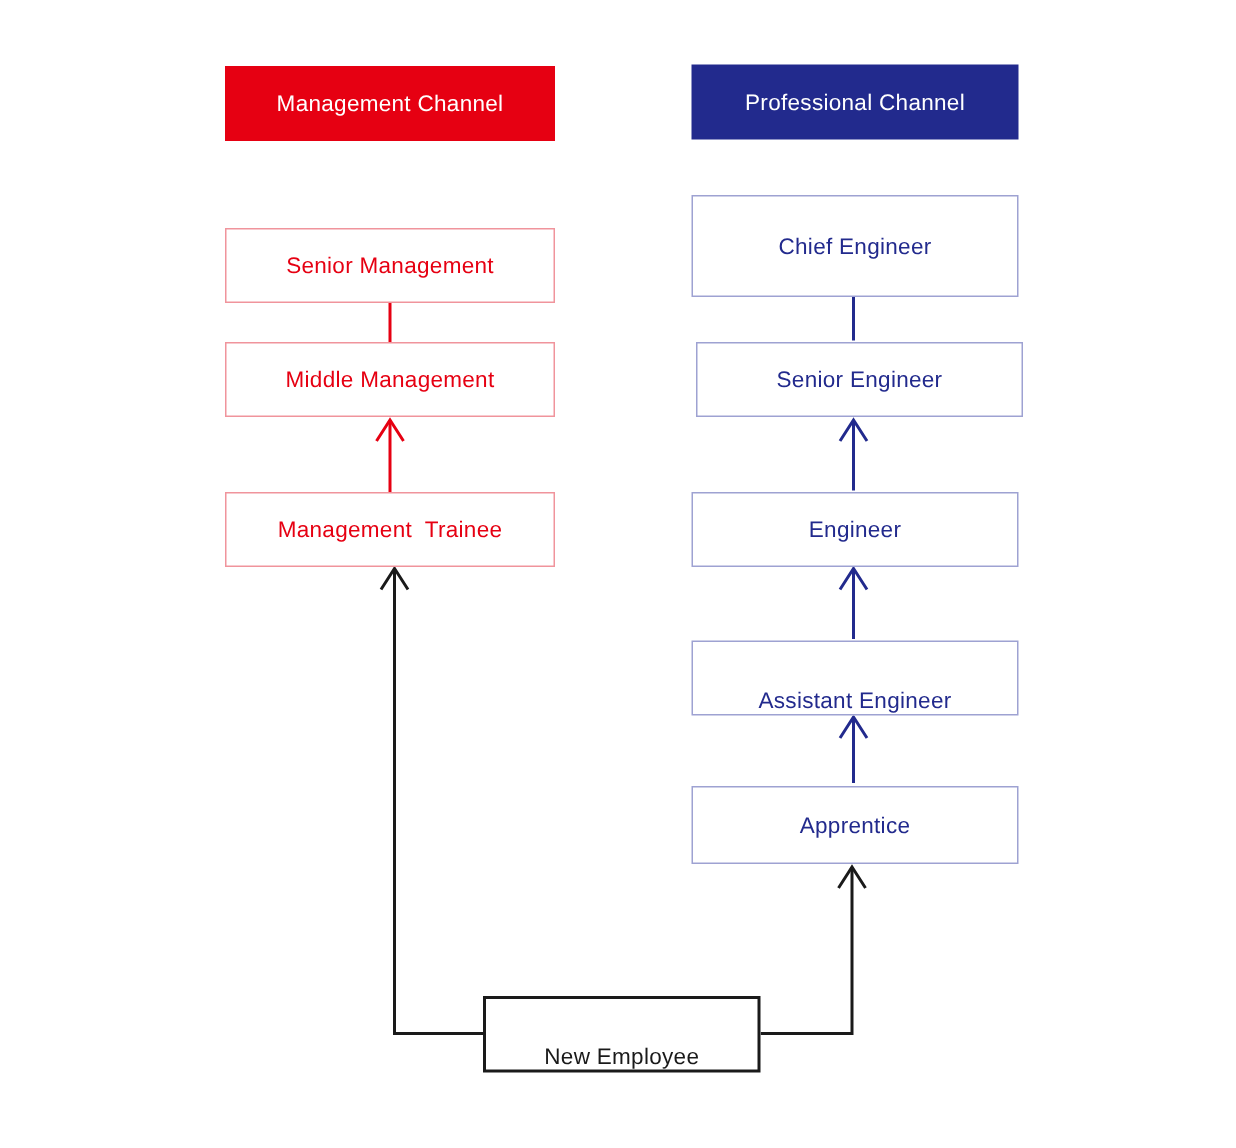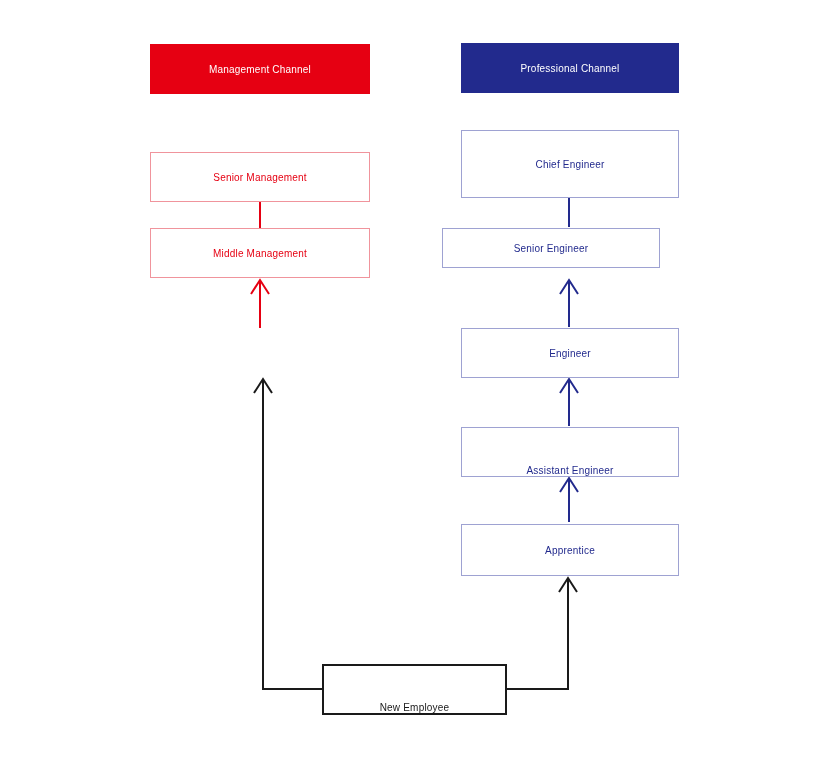--- a/index.html
+++ b/index.html
@@ -9,21 +9,21 @@
     --professional-blue-light:#9EA2D2;
     --line-black:#1A1A1A;
   }
   html,body{margin:0;padding:0;background:#fff;}
   .canvas{
     position:relative;width:824px;height:765px;background:#ffffff;
     font-family:"Liberation Sans", sans-serif;overflow:hidden;
   }
   .node{
     position:absolute;display:flex;align-items:center;justify-content:center;
-    box-sizing:border-box;font-size:10px;font-weight:500;letter-spacing:.2px;
+    box-sizing:border-box;font-size:15px;font-weight:500;letter-spacing:.2px;
   }
   .node span{white-space:pre;}
   .hdr-red{background:var(--management-red);color:#ffffff;}
   .hdr-blue{background:var(--professional-blue);color:#ffffff;}
   .box-red{background:#fff;border:1px solid var(--management-red-light);color:var(--management-red);}
   .box-blue{background:#fff;border:1px solid var(--professional-blue-light);color:var(--professional-blue);}
   .box-entry{background:#fff;border:2px solid var(--line-black);color:var(--line-black);align-items:flex-end;}
   svg.arrows{position:absolute;left:0;top:0;pointer-events:none;}
   svg.arrows path{fill:none;stroke-width:2px;}
   .stroke-red path{stroke:var(--management-red);}
@@ -62,28 +62,31 @@
 
   <div class="node hdr-red" style="left:150px;top:44px;width:220px;height:50px;">
     <span>Management Channel</span>
   </div>
   <div class="node box-red" style="left:150px;top:130px;width:220px;height:50px;margin-top:22px;">
     <span>Senior Management</span>
   </div>
   <div class="node box-red" style="left:150px;top:228px;width:220px;height:50px;">
     <span>Middle Management</span>
   </div>
+  <div class="node box-red" style="left:150px;top:328px;width:220px;height:50px;">
+    <span>Management  Trainee</span>
+  </div>
 
   <div class="node hdr-blue" style="left:461px;top:43px;width:218px;height:50px;">
     <span>Professional Channel</span>
   </div>
   <div class="node box-blue" style="left:461px;top:130px;width:218px;height:68px;">
     <span>Chief Engineer</span>
   </div>
-  <div class="node box-blue" style="left:442px;top:228px;width:218px;height:40px;">
+  <div class="node box-blue" style="left:464px;top:228px;width:218px;height:50px;">
     <span>Senior Engineer</span>
   </div>
   <div class="node box-blue" style="left:461px;top:328px;width:218px;height:50px;">
     <span>Engineer</span>
   </div>
   <div class="node box-blue" style="left:461px;top:427px;width:218px;height:50px;align-items:flex-end;">
     <span>Assistant Engineer</span>
   </div>
   <div class="node box-blue" style="left:461px;top:524px;width:218px;height:52px;">
     <span>Apprentice</span>

